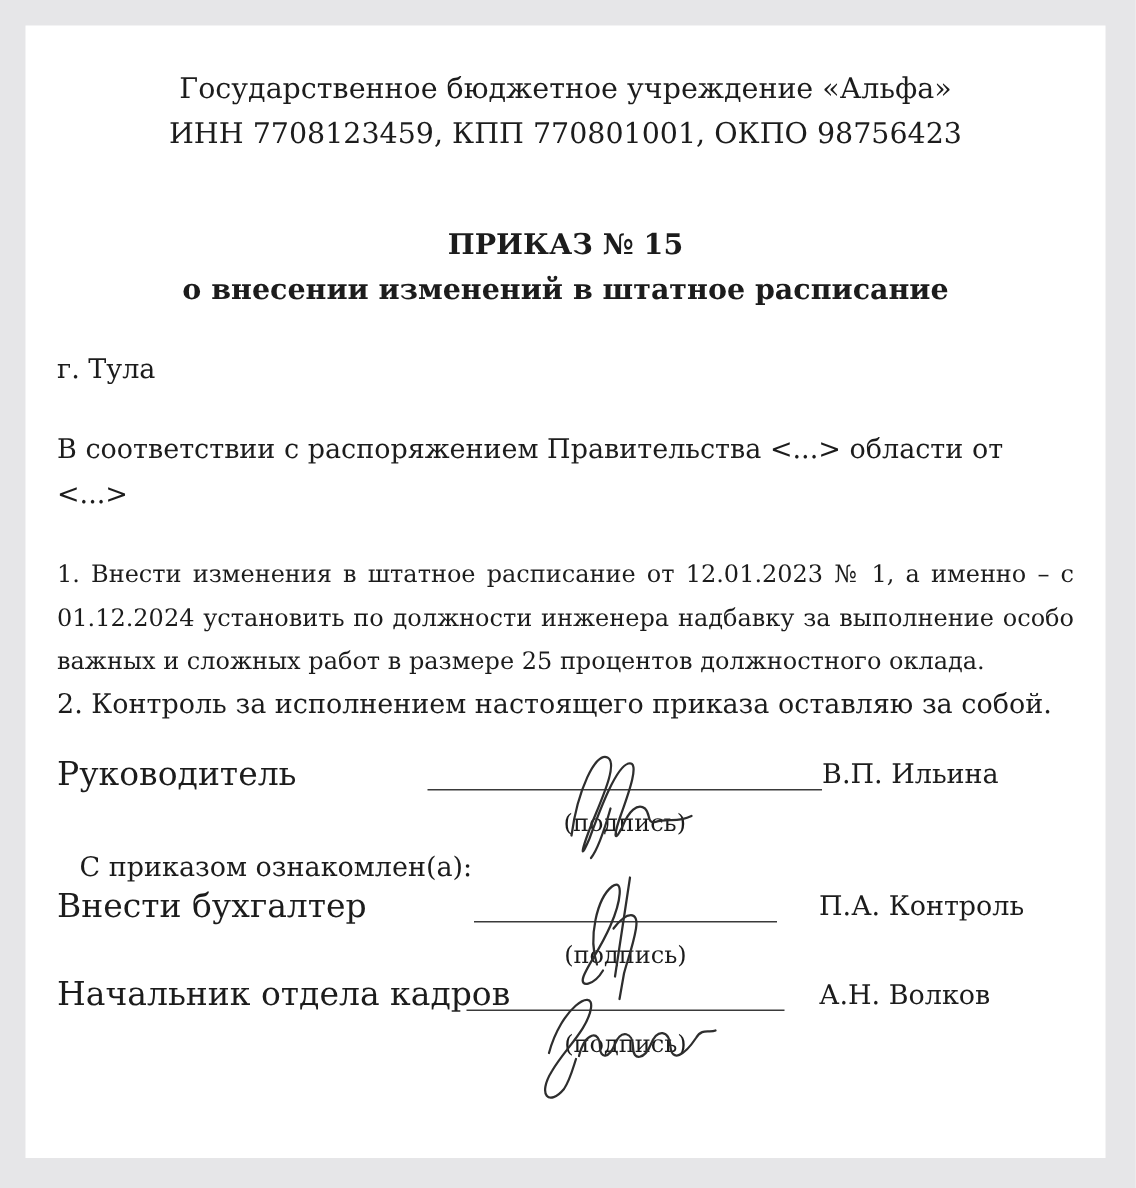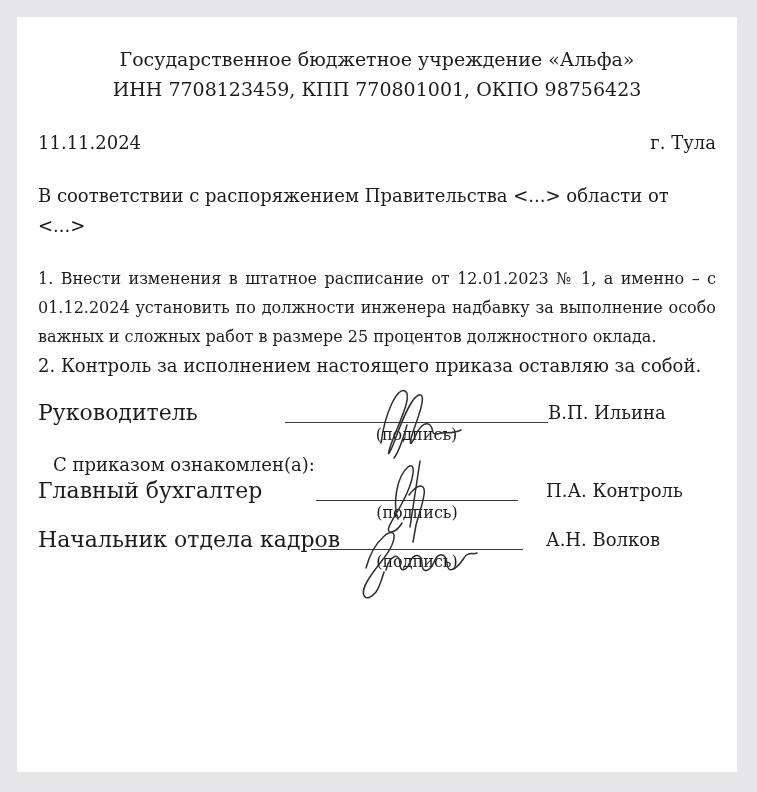--- a/index.html
+++ b/index.html
@@ -32,21 +32,21 @@
 
   .sig-section { margin-top: 22px; }
   .sig-row { display: flex; align-items: flex-start; }
   .sig-label { width: 250px; font-size: 22px; line-height: 22px; white-space: nowrap; }
   .sig-mid { flex: 1; display: flex; flex-direction: column; align-items: center; }
   .sig-mid-inner { position: relative; }
   .w1 { width: 263px; }
   .w2 { width: 202px; }
   .w3 { width: 212px; }
   .sig-line { height: 21px; border-bottom: 1.6px solid #3a3a3a; }
-  .sig-caption { text-align: center; font-size: 16px; line-height: 20px; margin-top: 2px; }
+  .sig-caption { text-align: center; font-size: 16px; line-height: 20px; margin-top: 12px; }
   .sig-name { width: 170px; font-size: 18px; line-height: 22px; text-align: left; white-space: nowrap; }
   .acquainted { margin-top: 9px; font-size: 18px; line-height: 22px; margin-left: 15px; }
   .gap-sm { margin-top: 4px; }
   .gap-md { margin-top: 6px; }
 
   svg.sig-stroke {
     position: absolute; left: 50%; transform: translateX(-50%);
     overflow: visible; pointer-events: none;
   }
   svg.sig-stroke path {
@@ -59,23 +59,26 @@
 </style>
 </head>
 <body>
 
 <div class="canvas">
   <div class="page">
 
     <div class="hdr center">Государственное бюджетное учреждение «Альфа»</div>
     <div class="hdr center">ИНН 7708123459, КПП 770801001, ОКПО 98756423</div>
 
+    <div class="title-block">
+      <div class="center">ПРИКАЗ № 15</div>
+      <div class="center">о внесении изменений в штатное расписание</div>
+    </div>
 
     <div class="meta-row">
-      <span>11.11.2024</span>
       <span>г. Тула</span>
     </div>
 
     <div class="intro">В соответствии с распоряжением Правительства &lt;...&gt; области от &lt;...&gt;</div>
 
 
     <div class="para">1. Внести изменения в штатное расписание от 12.01.2023 № 1, а именно – с 01.12.2024 установить по должности инженера надбавку за выполнение особо важных и сложных работ в размере 25 процентов должностного оклада.</div>
     <div class="para2">2. Контроль за исполнением настоящего приказа оставляю за собой.</div>
 
     <div class="sig-section">
@@ -91,21 +94,21 @@
             <div class="sig-line"></div>
             <div class="sig-caption">(подпись)</div>
           </div>
         </div>
         <div class="sig-name">В.П. Ильина</div>
       </div>
 
       <div class="acquainted">С приказом ознакомлен(а):</div>
 
       <div class="sig-row gap-sm">
-        <div class="sig-label">Главный бухгалтер</div>
+        <div class="sig-label">Внести бухгалтер</div>
         <div class="sig-mid">
           <div class="sig-mid-inner w2">
             <svg class="sig-stroke s2" width="110" height="86" viewBox="0 0 110 86">
               <path d="M36,62 C30,44 36,18 46,10 C54,4 52,20 45,36 C38,52 30,62 27,70 C24,78 34,76 40,66"></path>
               <path d="M58,4 L48,70"></path>
               <path d="M47,38 C56,26 64,26 62,38 C60,50 56,60 54,68 L51,85"></path>
             </svg>
             <div class="sig-line"></div>
             <div class="sig-caption">(подпись)</div>
           </div>

